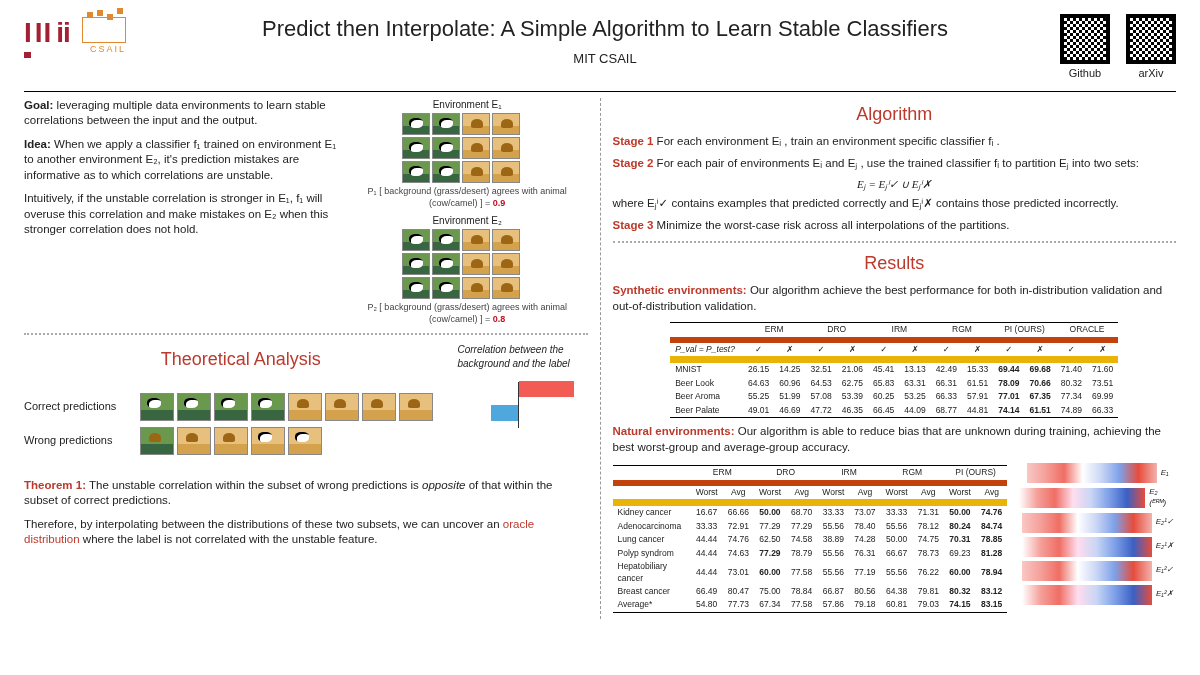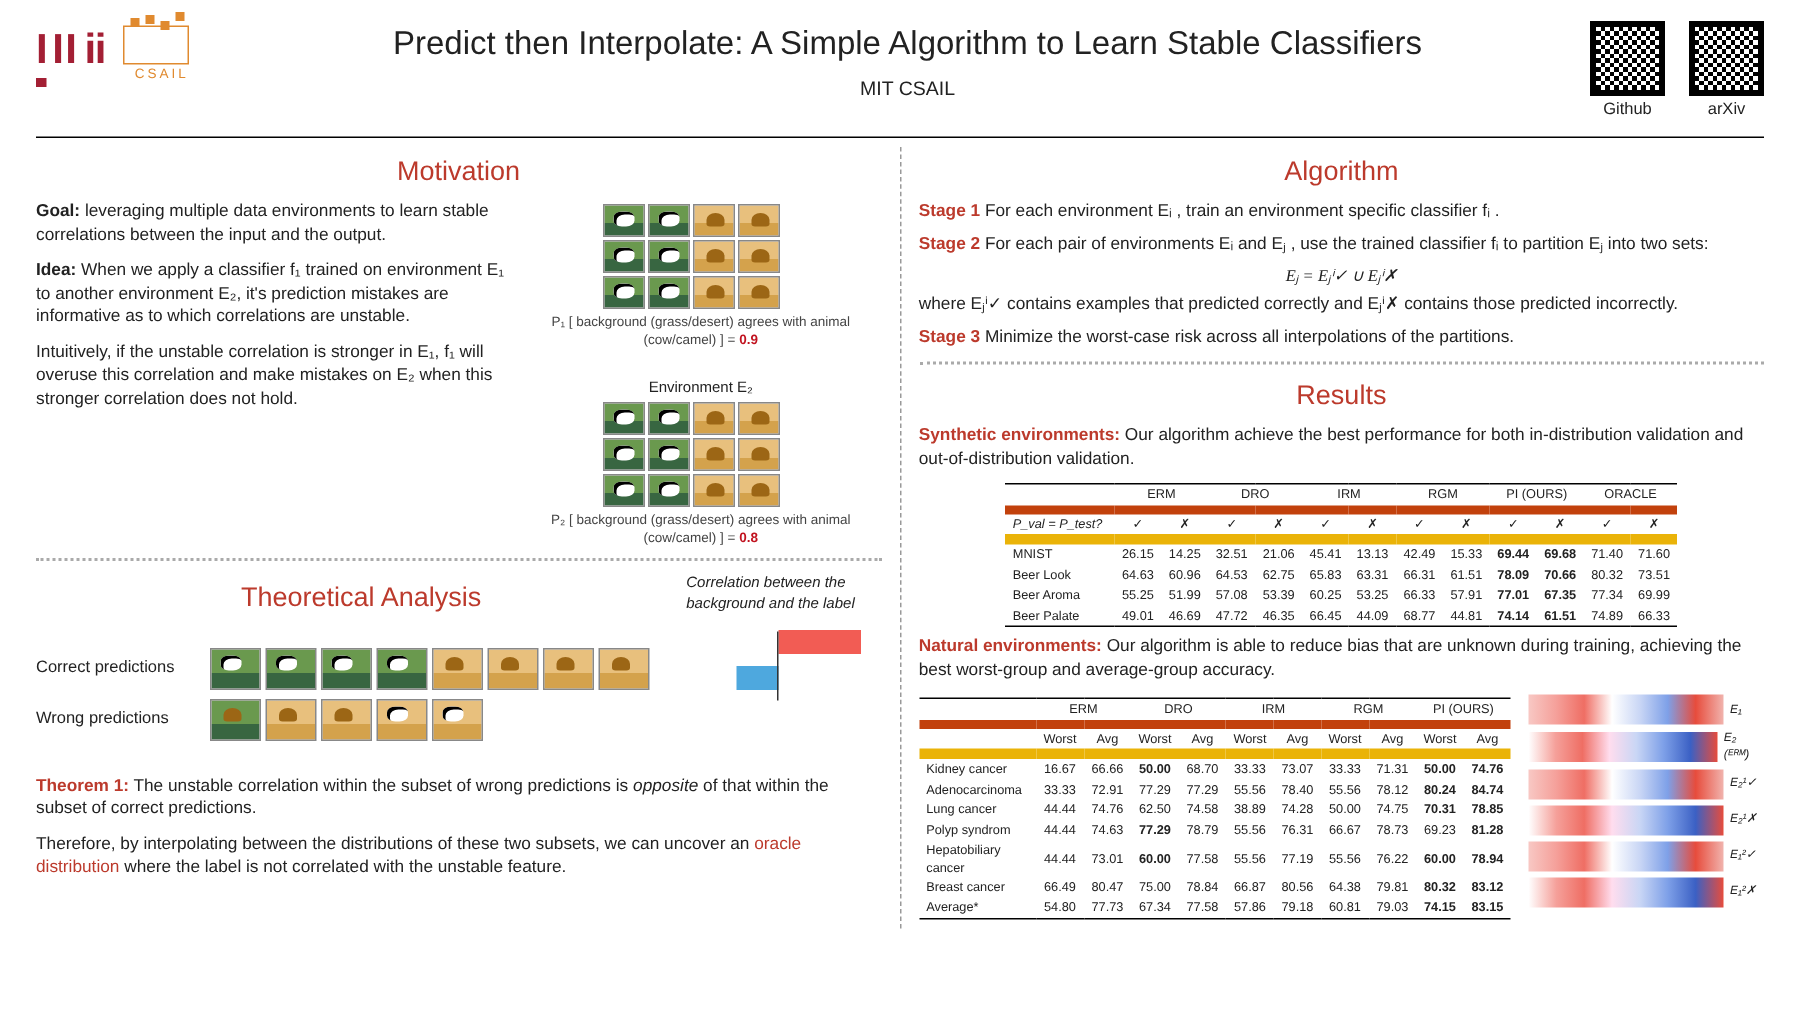--- a/index.html
+++ b/index.html
@@ -72,21 +72,21 @@
 
   table { border-collapse: collapse; font-size:8.5px; margin: 2px auto 6px; }
   th, td { padding: 1px 5px; text-align:center; }
   thead th { border-bottom:6px solid #c2410c; font-weight:400; }
   .rowhead { text-align:left; padding-right:8px; }
   .toprule { border-top:1px solid #000; }
   .botrule { border-bottom:1px solid #000; }
   .grp th { border-bottom:7px solid #eab308; }
   .bold { font-weight:700; }
 
-  .heatmaps { display:flex; gap:4px; flex-direction:column; margin-left:6px; }
+  .heatmaps { display:flex; gap:4px; flex-direction:column; margin-left:6px;align-items:center; }
   .heat { width:130px; height:20px; background:
     linear-gradient(90deg,#f8c8c4,#f5a09a,#ef6e64,#fff,#c9d6f5,#7ea0e8,#e74c3c,#f1b3ad); }
   .heat.b { background: linear-gradient(90deg,#fff,#f5a09a,#ef6e64,#fde,#c9d6f5,#7ea0e8,#3b60c4,#e74c3c); }
   .hlabel { font-size:8px; font-style:italic; }
 
   .natrow { display:flex; align-items:flex-start; gap:6px; }
 </style>
 </head>
 <body>
 
@@ -113,44 +113,44 @@
       <div class="qrbox"></div>
       <div class="qrlabel">arXiv</div>
     </div>
   </div>
 </div>
 <div class="hr"></div>
 
 <div class="cols">
 
   <div class="col">
-    <div class="section-title">Motivation</div>
     <div class="motiv-row">
       <div class="motiv-text">
         <p><b class="key">Goal:</b><span> leveraging multiple data environments to learn stable correlations between the input and the output.</span></p>
         <p><b class="key">Idea:</b><span> When we apply a classifier f₁ trained on environment E₁ to another environment E₂, it's prediction mistakes are informative as to which correlations are unstable.</span></p>
         <p>Intuitively, if the unstable correlation is stronger in E₁, f₁ will overuse this correlation and make mistakes on E₂ when this stronger correlation does not hold.</p>
       </div>
       <div class="motiv-fig">
+        <div class="env-label">Environment E₁</div>
         <div class="grid-imgs">
           <div class="thumb cow"></div>
             <div class="thumb cow"></div>
             <div class="thumb camel"></div>
             <div class="thumb camel"></div>
           <div class="thumb cow"></div>
             <div class="thumb cow"></div>
             <div class="thumb camel"></div>
             <div class="thumb camel"></div>
           <div class="thumb cow"></div>
             <div class="thumb cow"></div>
             <div class="thumb camel"></div>
             <div class="thumb camel"></div>
         </div>
         <div class="probline"><span>P₁ [ background (grass/desert) agrees with animal (cow/camel) ] =</span> <span class="pv">0.9</span></div>
-        <div class="env-label" style="margin-top:20px">Environment E₂</div>
+        <div class="env-label" style="margin-top:4px">Environment E₂</div>
         <div class="grid-imgs">
           <div class="thumb cow"></div>
             <div class="thumb cow"></div>
             <div class="thumb camel"></div>
             <div class="thumb camel"></div>
           <div class="thumb cow"></div>
             <div class="thumb cow"></div>
             <div class="thumb camel"></div>
             <div class="thumb camel"></div>
           <div class="thumb cow"></div>

